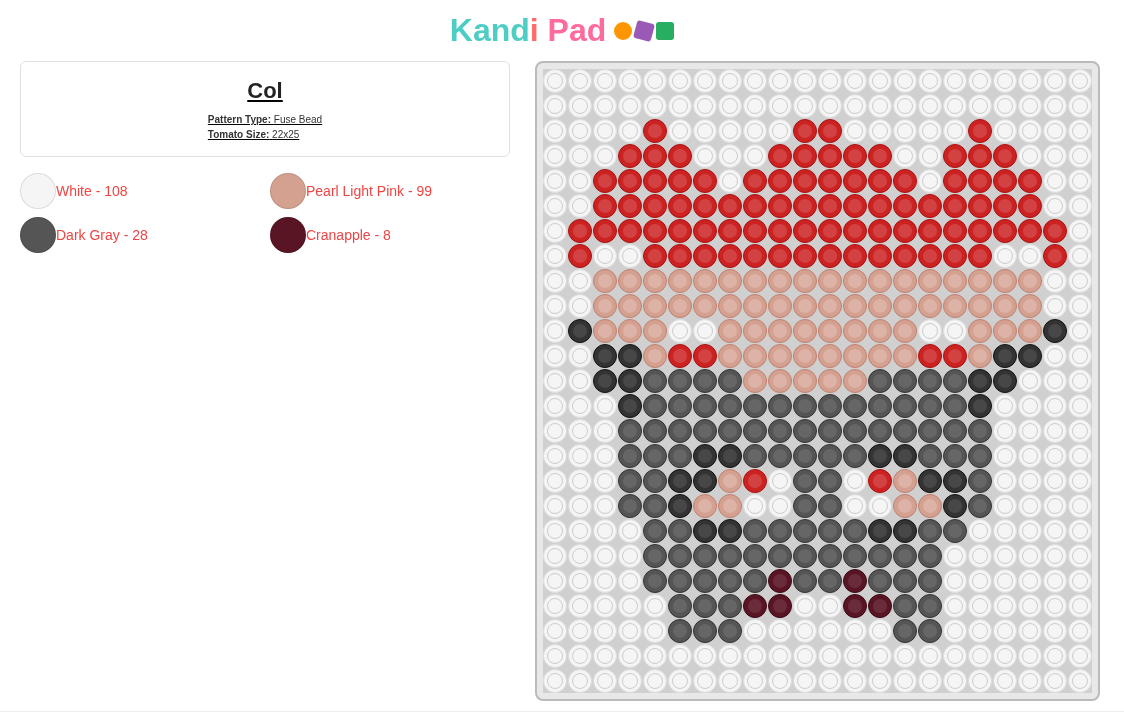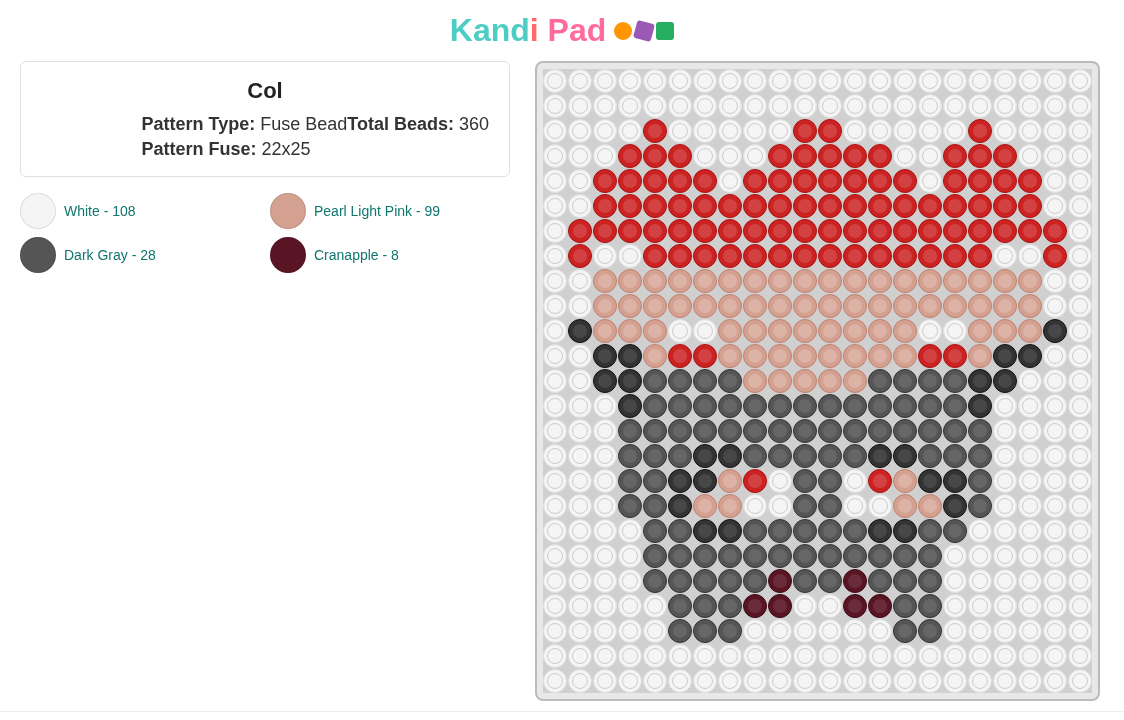--- a/index.html
+++ b/index.html
@@ -57,34 +57,35 @@
       display: flex;
       flex-direction: column;
       gap: 12px;
     }
 
     .pattern-info-box {
       border: 1px solid #e0e0e0;
       border-radius: 6px;
       padding: 16px 20px;
       background: #fff;
+      text-decoration: underline;
     }
 
     .pattern-title {
       font-size: 22px;
       font-weight: bold;
       text-align: center;
       margin-bottom: 10px;
       color: #222;
     }
 
     .pattern-meta {
       display: flex;
-      justify-content: flex-end;
-      font-size: 18px;
+      justify-content: center;
+      font-size: 10px;
       color: #333;
     }
 
     .pattern-meta-left, .pattern-meta-right {
       display: flex;
       flex-direction: column;
       gap: 4px;
     }
 
     .meta-label {
@@ -94,23 +95,23 @@
     .color-grid {
       display: grid;
       grid-template-columns: 1fr 1fr;
       gap: 8px 10px;
       padding: 4px 0;
     }
 
     .color-item {
       display: flex;
       align-items: center;
-      gap: 8px;
+      gap: 0;
       font-size: 14px;
-      color: #0f766e;
+      color: #ef4444;
     }
 
     .color-swatch {
       width: 36px;
       height: 36px;
       border-radius: 50%;
       flex-shrink: 0;
       border: 1px solid rgba(0,0,0,0.1);
     }
 
@@ -276,28 +277,22 @@
   <div class="left-panel">
     <div class="pattern-info-box">
       <div class="pattern-title">Col</div>
       <div class="pattern-meta">
         <div class="pattern-meta-left">
           <div>
             <span class="meta-label">Pattern Type:</span>
             <span>Fuse Bead</span>
           </div>
           <div>
-            <span class="meta-label">Pattern Fuse:</span>
+            <span class="meta-label">Tomato Size:</span>
             <span>22x25</span>
-          </div>
-        </div>
-        <div class="pattern-meta-right">
-          <div>
-            <span class="meta-label">Total Beads:</span>
-            <span>360</span>
           </div>
         </div>
       </div>
     </div>
 
     <div class="color-grid" id="color-grid-container">
     <div class="color-item">
     <div class="color-swatch" style="background:#f5f5f5"></div>
     <span>White - 108</span>
   </div>

